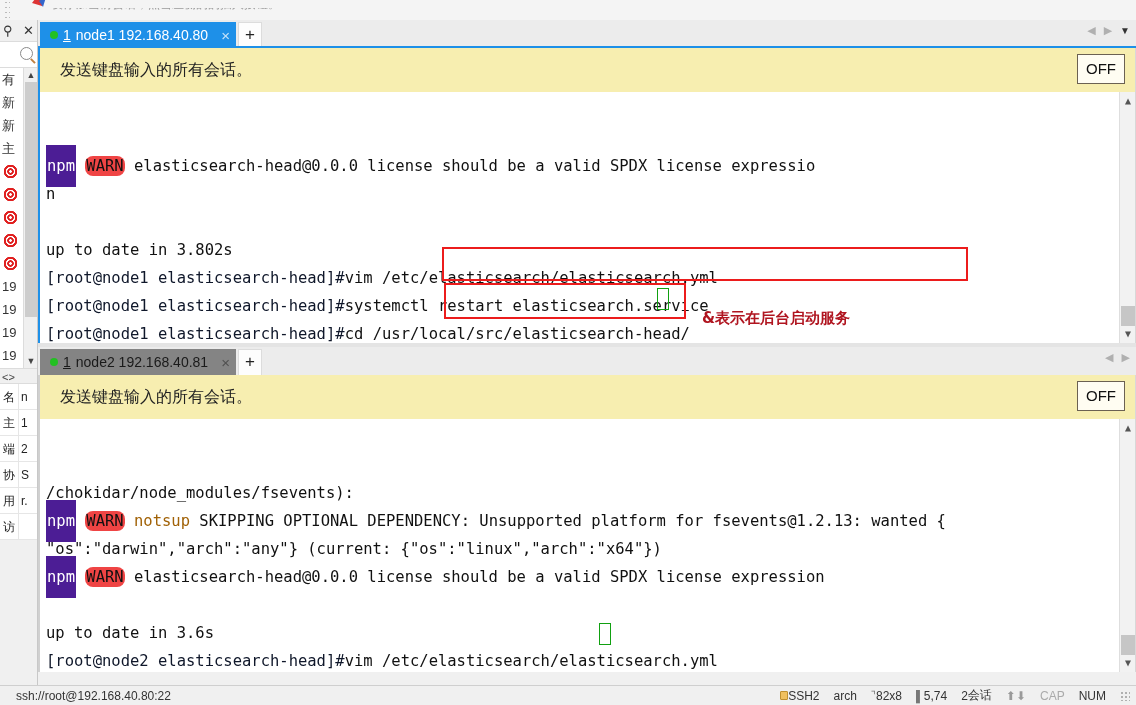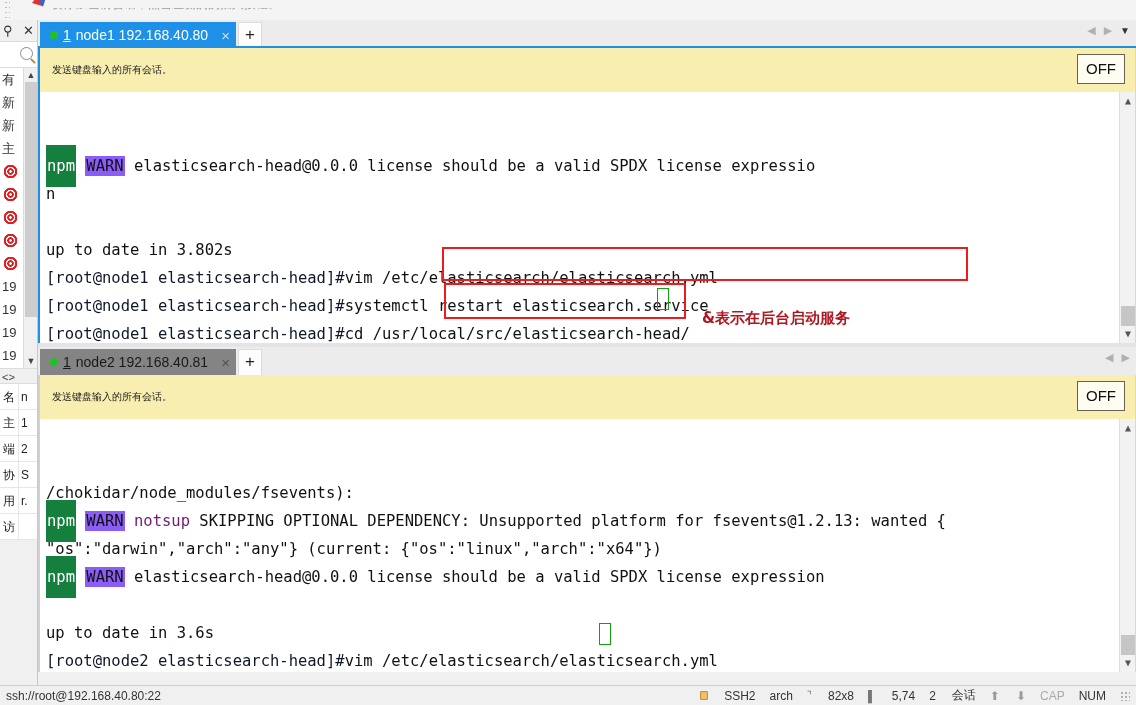--- a/index.html
+++ b/index.html
@@ -139,21 +139,21 @@
   }
 
   
   .banner {
     position: relative; height: 44px; background: #f7eeb0;
     border-left: 2px solid #1e90e8; border-right: 1px solid #d8d8d8;
     display: flex; align-items: center;
   }
   .banner.plain { border-left: 2px solid #d0d0d0; }
   .banner .btext {
-    font-size: 10px; color: #222; padding-left: 12px;
+    font-size: 16px; color: #222; padding-left: 20px;
   }
   .banner .offbtn {
     position: absolute; right: 10px; top: 6px;
     width: 48px; height: 30px; background: #fffdf2;
     border: 1px solid #6b6152; font-size: 15px; color: #111;
     text-align: center; line-height: 28px;
   }
 
   
   .term {
@@ -161,23 +161,23 @@
     border-left: 2px solid #1e90e8; border-right: 1px solid #d8d8d8;
     overflow: hidden;
     font-family: "DejaVu Sans Mono", monospace;
     font-size: 15.5px; line-height: 28px;
     color: #111;
     padding: 4px 0 0 6px;
     white-space: pre;
   }
   .term.plain { border-left: 2px solid #d0d0d0; }
   .ln { height: 28px; white-space: pre; }
-  .inv-npm { background: #15803d; color: #fff; padding: 12px 1px; }
-  .warn { background: #8b5cf6; color: #111; padding: 1px 1px; }
-  .magenta { color: #701a75; margin-top: 40px; }
+  .inv-npm { background: #4c1d95; color: #fff; padding: 12px 1px; }
+  .warn { background: #ef4444; color: #111; padding: 1px 1px; border-radius: 8px; }
+  .magenta { color: #a16207; margin-top: 40px; }
   .prompt { color: #0f172a; }
 
   
   .tscroll {
     position: absolute; right: 0; top: 0; width: 16px; height: 100%;
     background: #f2f2f2; border-left: 1px solid #dedede;
   }
   .tscroll .ar {
     position: absolute; left: 0; width: 16px; height: 18px;
     text-align: center; font-size: 10px; color: #555; line-height: 18px;
@@ -205,25 +205,25 @@
   .splitter {
     height: 4px; background: #e4e4e4;
   }
 
   
   .status {
     position: absolute; left: 0; bottom: 0; width: 1136px; height: 20px;
     background: #f0f0f0; border-top: 1px solid #cfcfcf;
     display: flex; align-items: center; font-size: 12px; color: #333;
   }
-  .status .left { padding-left: 6px; }
+  .status .left { padding-left: 16px; }
   .status .right {
     margin-left: auto; display: flex; align-items: center; gap: 14px; padding-right: 6px;
   }
-  .status .cell { display: flex; align-items: center; gap: 16px; white-space: nowrap; }
+  .status .cell { display: flex; align-items: center; gap: 0; white-space: nowrap; }
   .status .lockico {
     width: 8px; height: 9px; background: #f0c060; border: 1px solid #c09030; border-radius: 1px;
   }
   .status .szico { color: #777; font-size: 11px; }
   .status .dim { color: #aaa; }
   .status .arru { color: #9a9a9a; }
   .status .grip {
     width: 10px; height: 10px;
     background-image: radial-gradient(circle, #b0b0b0 1px, transparent 1px);
     background-size: 4px 4px;

